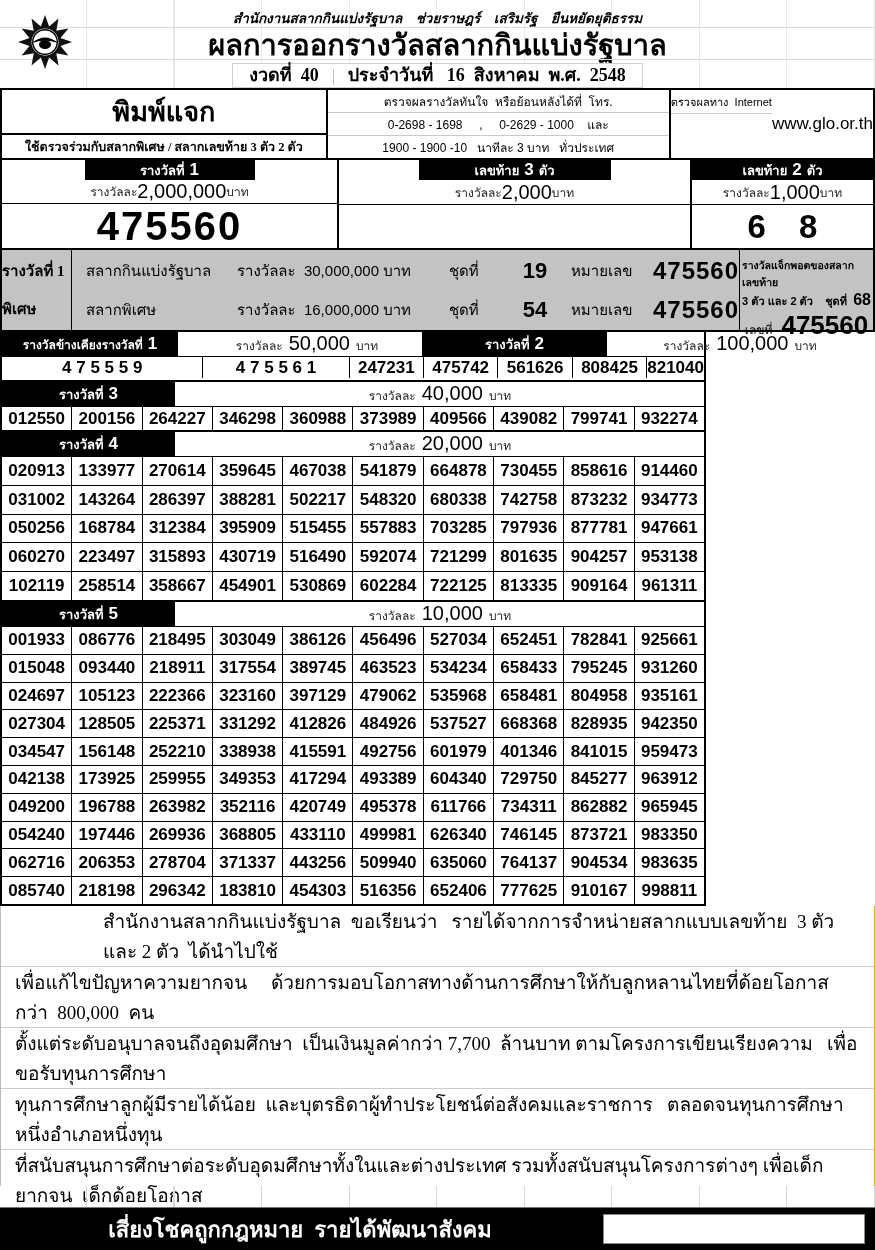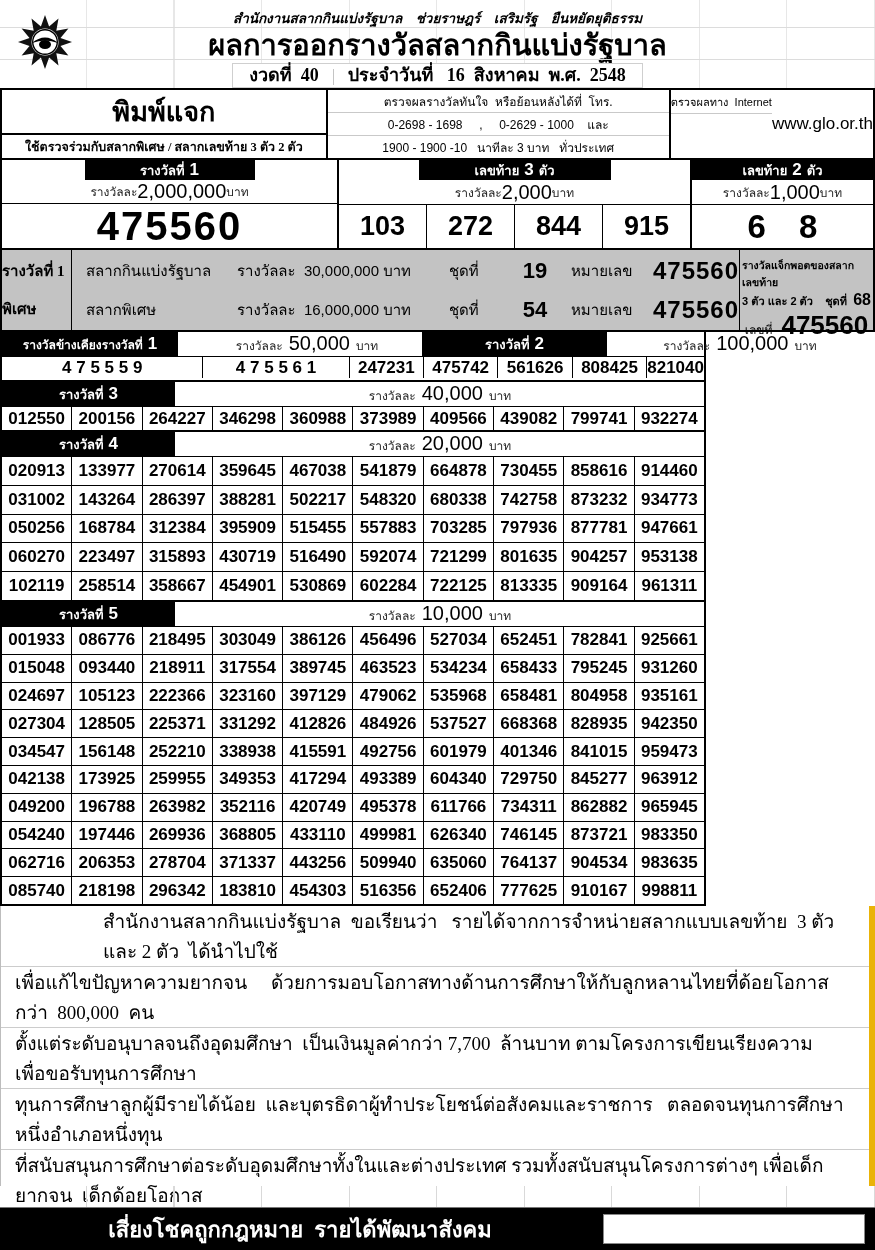--- a/index.html
+++ b/index.html
@@ -115,21 +115,21 @@
   .num-grid{position:absolute;left:0;right:0;top:24px;bottom:0;display:flex;flex-direction:column;
     border-top:1px solid #000}
   .num-row{flex:1;display:flex;border-bottom:1px solid #000}
   .num-row:last-child{border-bottom:none}
   .num-cell{flex:1;display:flex;align-items:center;justify-content:center;font-size:17px;font-weight:bold;
     border-right:1px solid #000}
   .num-cell:last-child{border-right:none}
 
   
   #paragraphs{position:absolute;left:0;top:906px;width:875px;height:280px;display:flex;flex-direction:column;
-    border-left:1px solid #bdbdbd;border-right:6px solid #eab308}
+    border-left:1px solid #bdbdbd;border-right:1px solid #eab308}
   .para-row{flex:1;display:flex;align-items:center;border-bottom:1px solid #cccccc;
     font-size:19px;padding:0 14px;white-space:pre-wrap}
   .para-row.indent{padding-left:102px}
 
   #gridrow{position:absolute;left:0;top:1186px;width:875px;height:22px;border-bottom:1px solid #777;
     background-image:repeating-linear-gradient(to right,transparent 0,transparent 86px,#d9d9d9 86px,#d9d9d9 87.5px)}
 
   #footer-bar{position:absolute;left:0;top:1208px;width:875px;height:42px;background:#000;color:#fff}
   .slogan{position:absolute;left:0;top:0;width:600px;height:42px;display:flex;align-items:center;justify-content:center;
     font-size:22px;font-weight:bold;white-space:pre}
@@ -192,28 +192,20 @@
             <span class="bn-txt">เลขท้าย</span>
             <span class="bn-num">3</span>
             <span class="bn-txt">ตัว</span>
           </div>
       </div>
       <div class="amount-row">
         <span class="amt-small">รางวัลละ</span>
           <span class="amt-big">2,000</span>
           <span class="amt-small">บาท</span>
       </div>
-      <div class="numbers-row">
-        <div class="t3cells">
-          <div class="t3cell">103</div>
-          <div class="t3cell">272</div>
-          <div class="t3cell">844</div>
-          <div class="t3cell">915</div>
-        </div>
-      </div>
     </div>
     <div class="zone zone3">
       <div class="banner-row">
         <div class="black-banner">
             <span class="bn-txt">เลขท้าย</span>
             <span class="bn-num">2</span>
             <span class="bn-txt">ตัว</span>
           </div>
       </div>
       <div class="amount-row">

